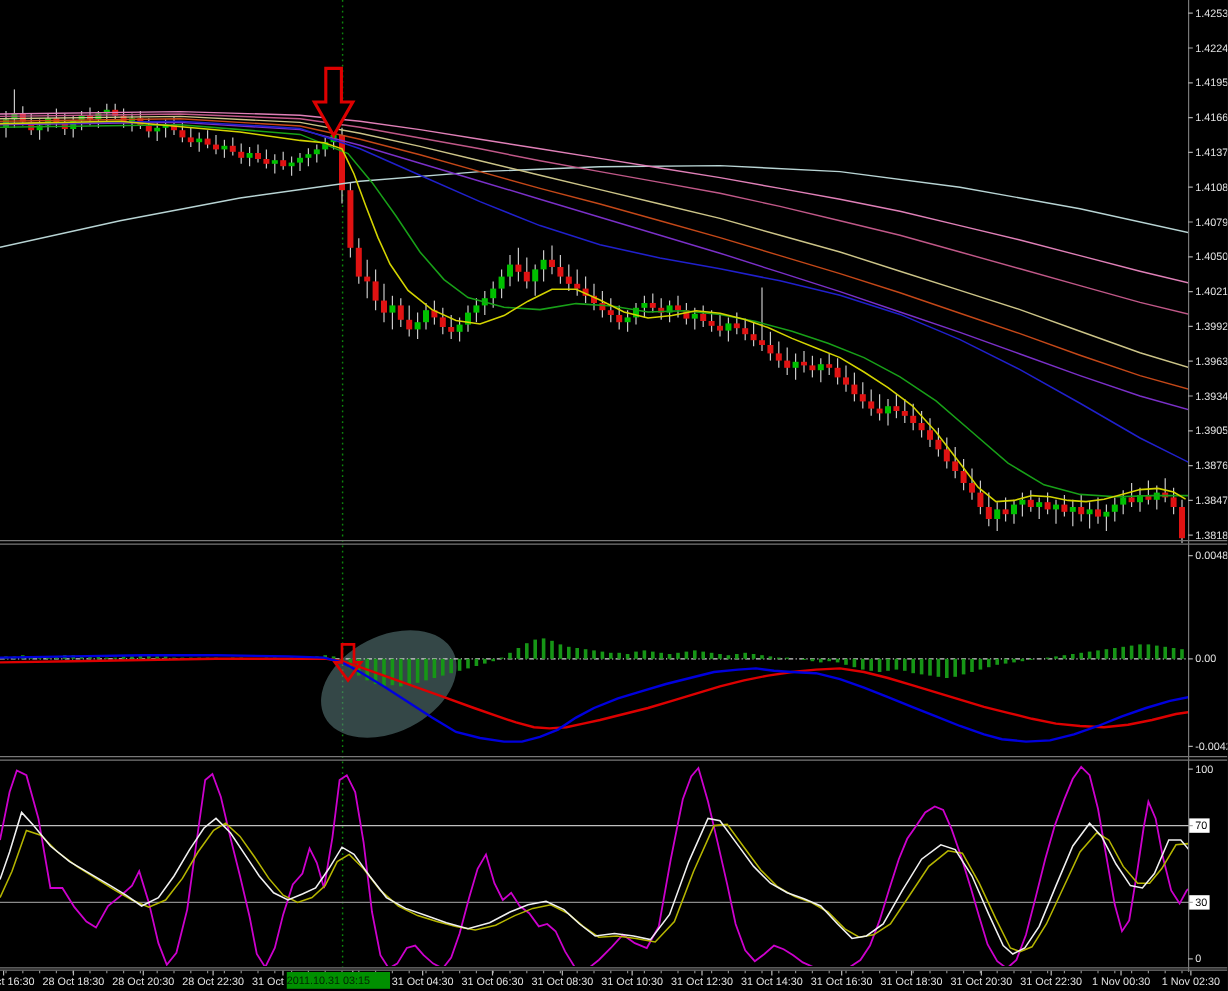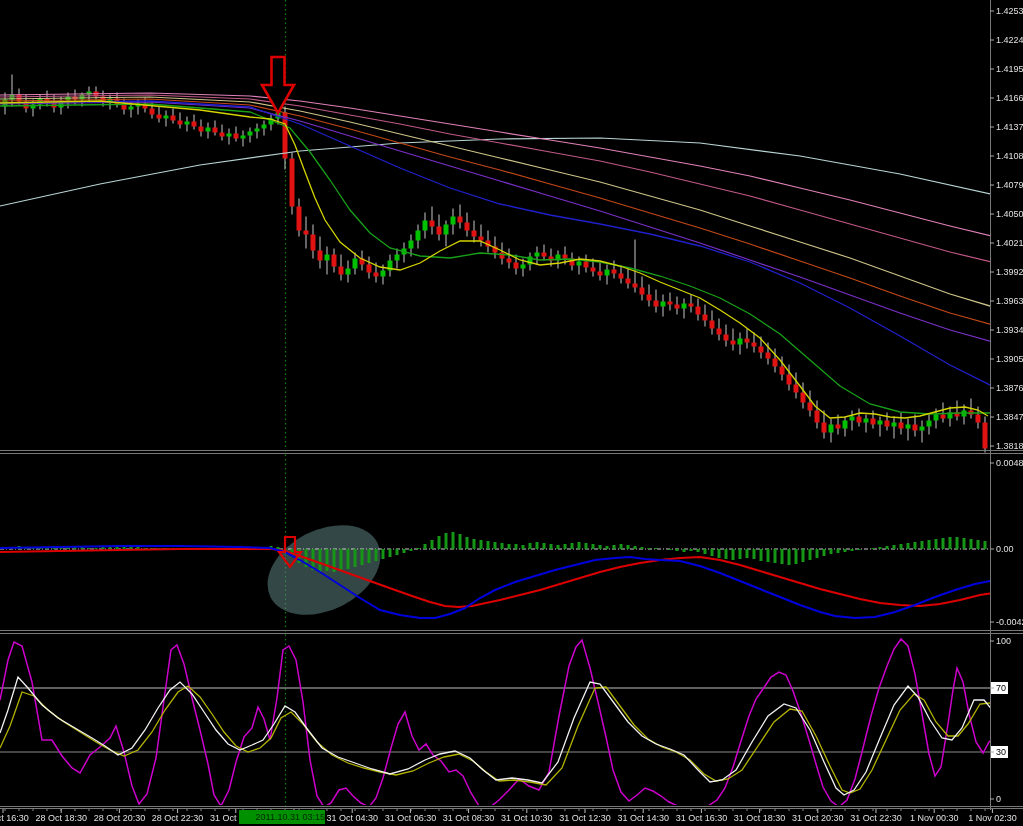--- a/index.html
+++ b/index.html
@@ -1,19 +1,19 @@
 <!DOCTYPE html>
 <html><head>
 <meta charset="utf-8">
 <style>
   html,body{margin:0;padding:0;background:#1a1a1a;}
   .screen{position:relative;width:1023px;height:826px;background:#000;overflow:hidden;
           font-family:"Liberation Sans",sans-serif;}
   svg text{font-family:"Liberation Sans",sans-serif;font-size:9px;fill:#e0e0e0;}
-  .time-cursor{position:absolute;font-size:9px;line-height:14px;text-align:right;
+  .time-cursor{position:absolute;font-size:9px;line-height:14px;text-align:left;
                font-family:"Liberation Sans",sans-serif;}
 </style>
 </head>
 <body>
 
 <div class="screen">
   <svg id="chart" width="1023" height="826" viewBox="0 0 1023 826">
       <rect x="0" y="0" width="1023" height="826" fill="#000000"></rect>
       <defs>
         <clipPath id="clipMain">

